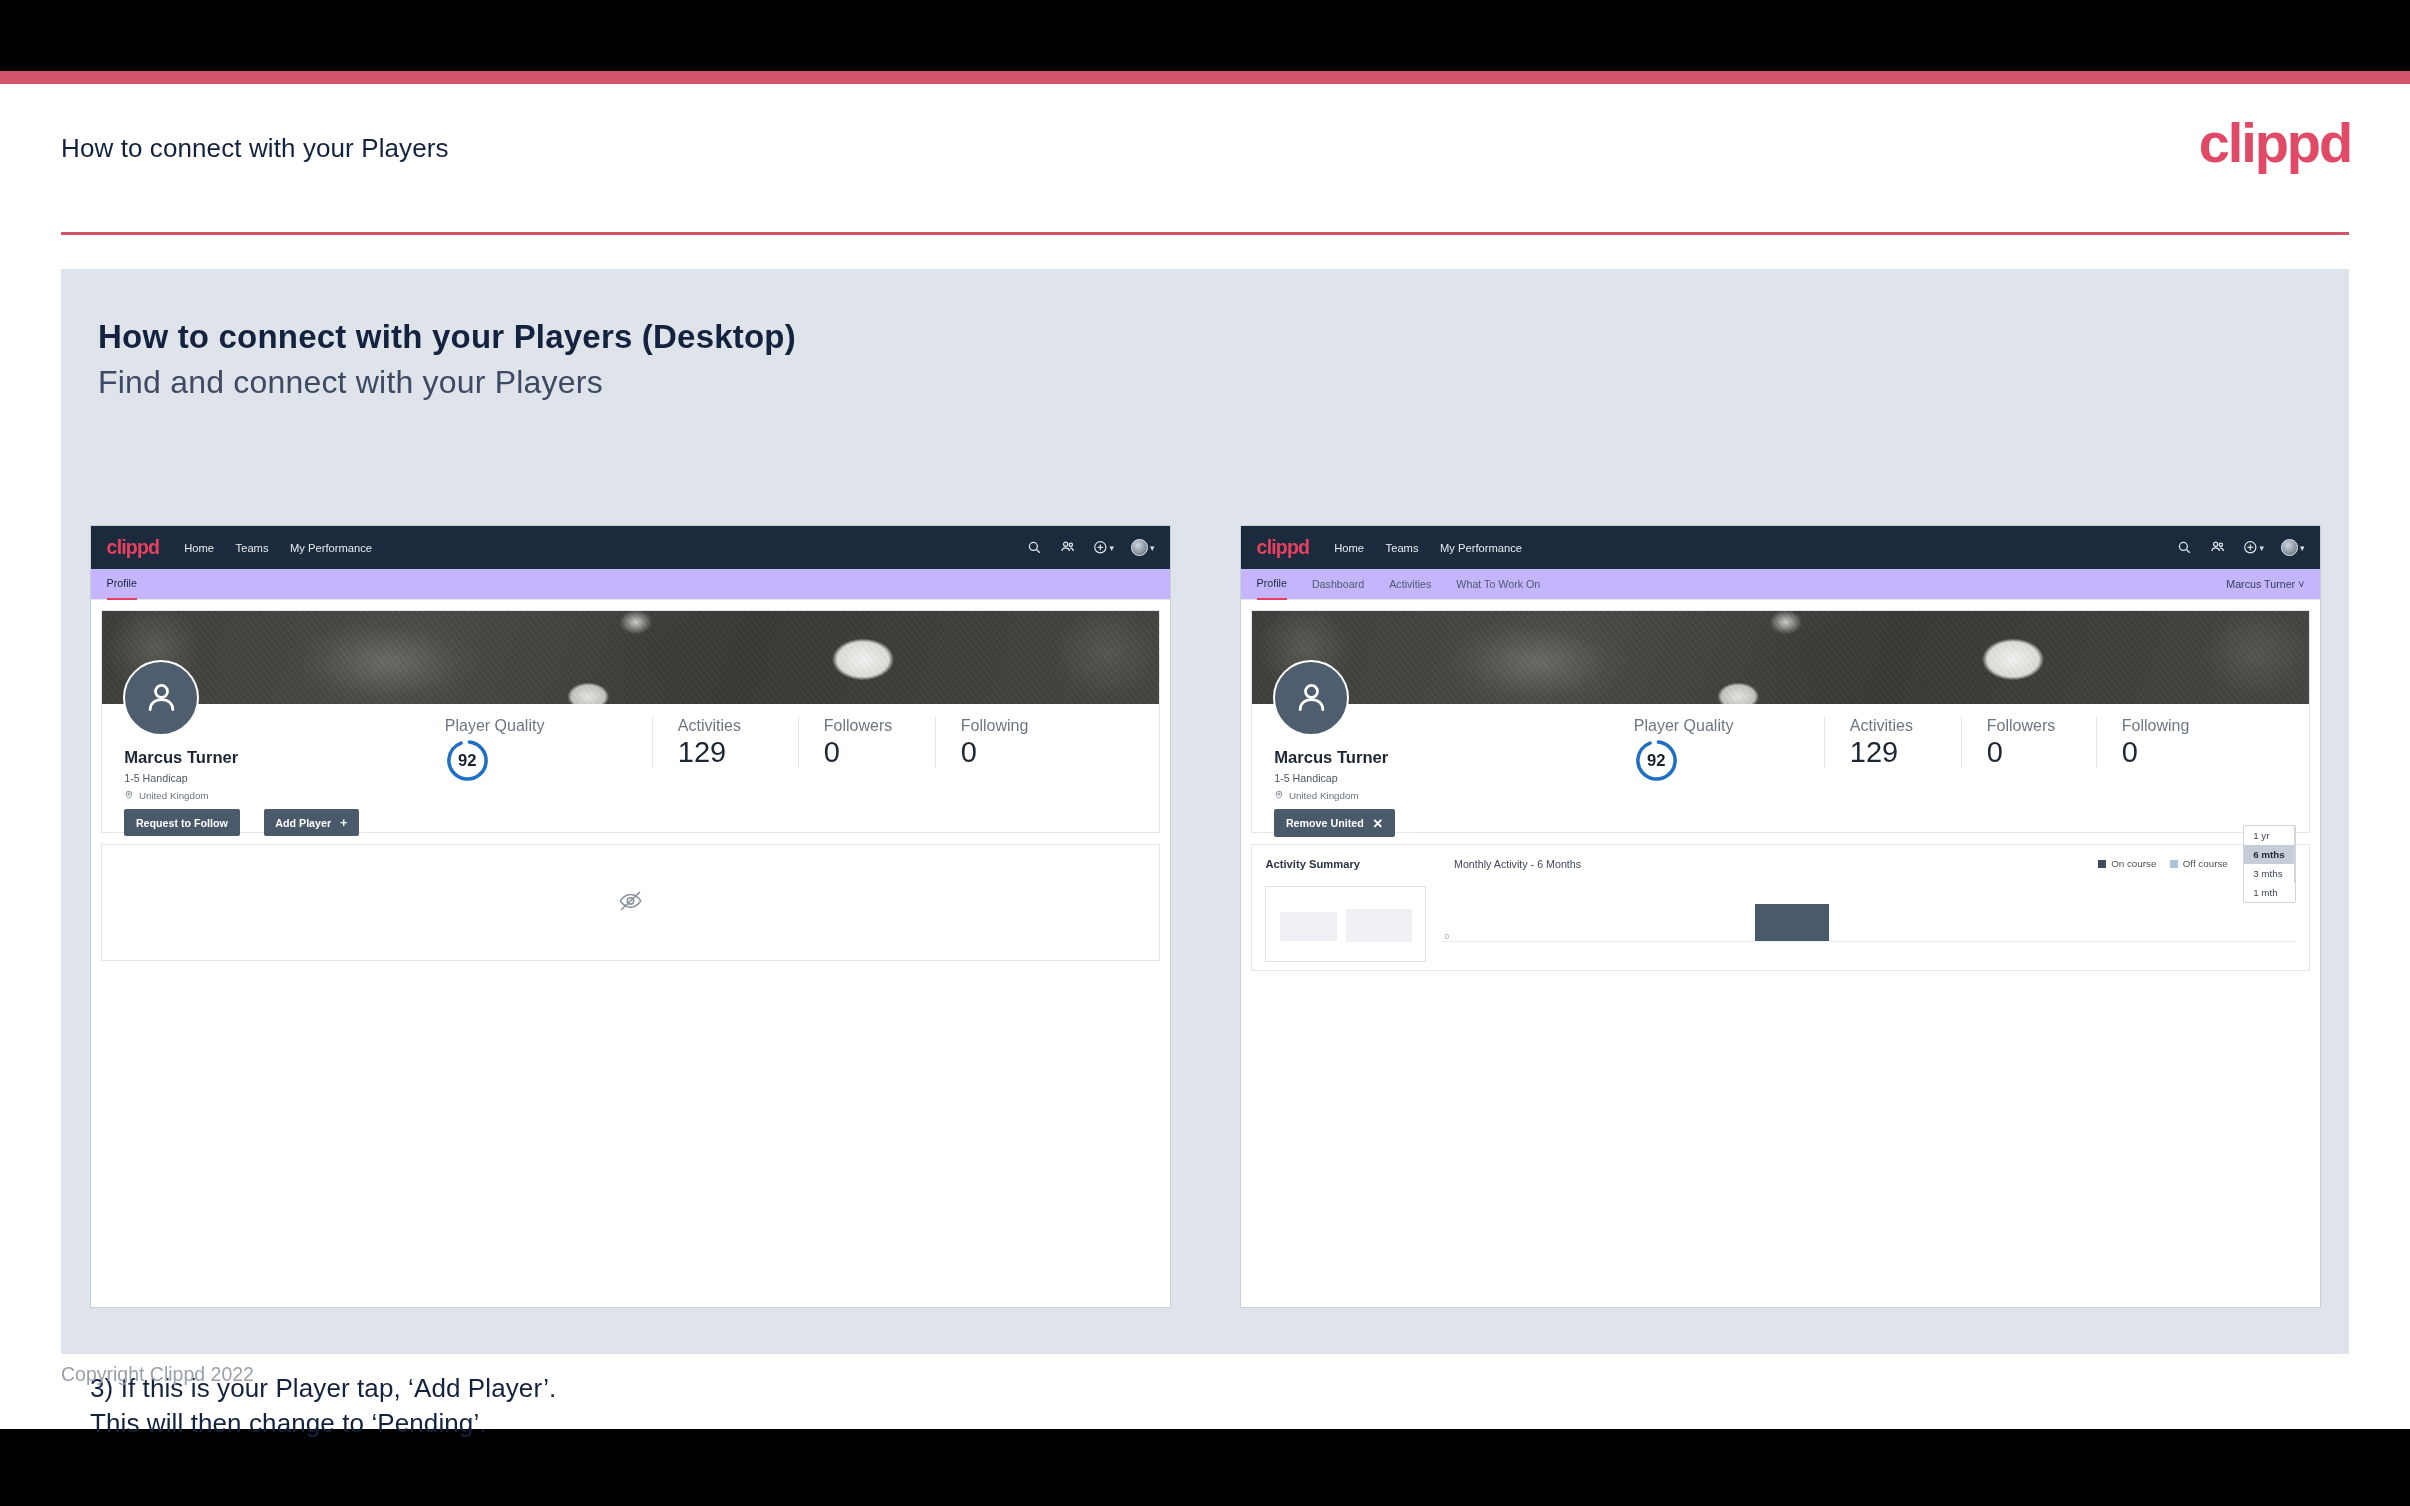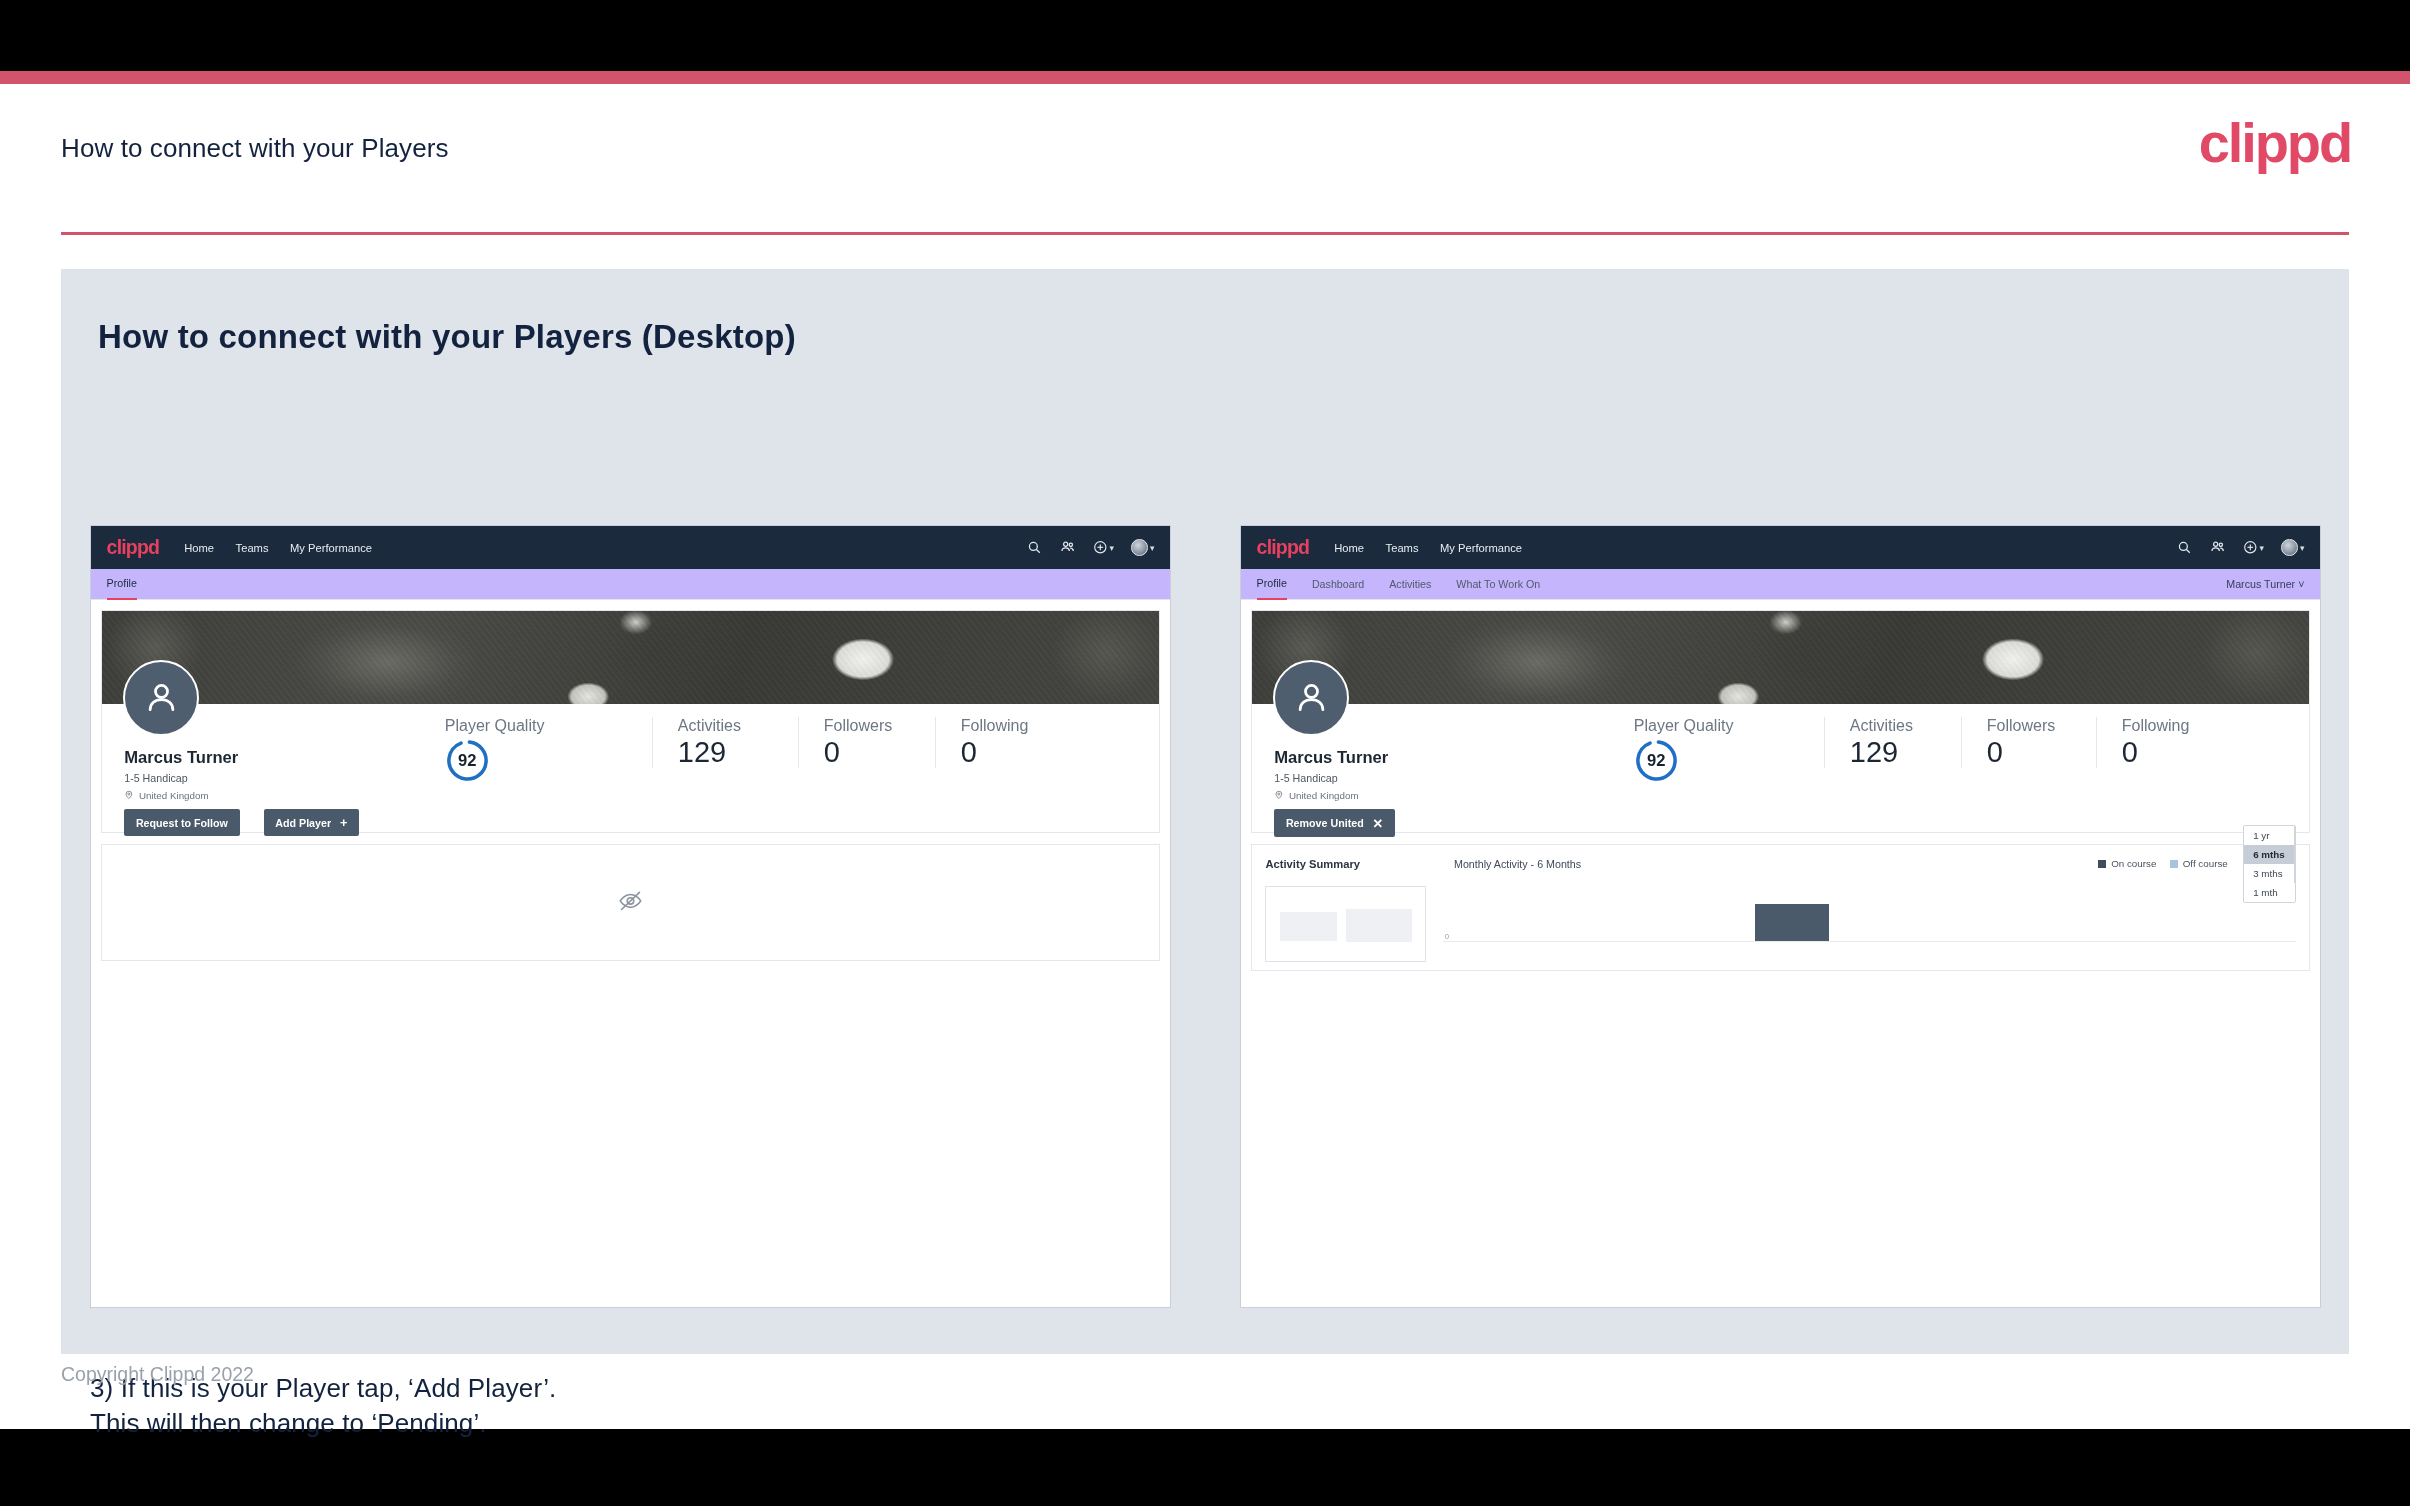--- a/index.html
+++ b/index.html
@@ -212,20 +212,21 @@
   <div class="band-bottom"></div>
 
   <div class="slide-head">
     <div class="head-title">How to connect with your Players</div>
     <div class="head-logo">clippd</div>
     <div class="head-rule"></div>
   </div>
 
   <div class="panel">
     <div class="panel-title">How to connect with your Players (Desktop)</div>
+    <div class="panel-sub">Find and connect with your Players</div>
 
     <div class="shot shot-left">
       <div class="shot-inner">
 
         <div class="appnav">
           <div class="brand">clippd</div>
           <div class="navlink">Home</div>
           <div class="navlink">Teams</div>
           <div class="navlink">My Performance</div>
           <div class="spacer"></div>

